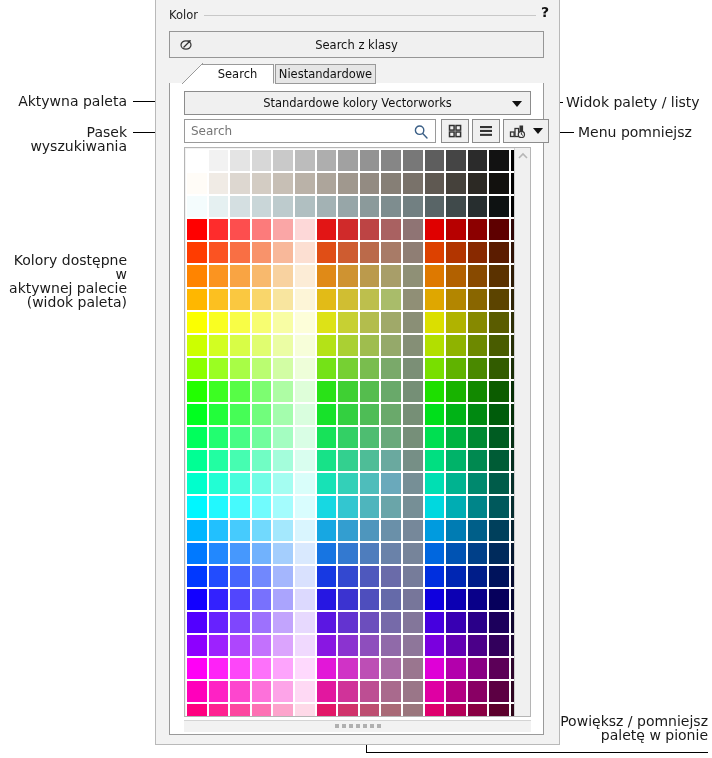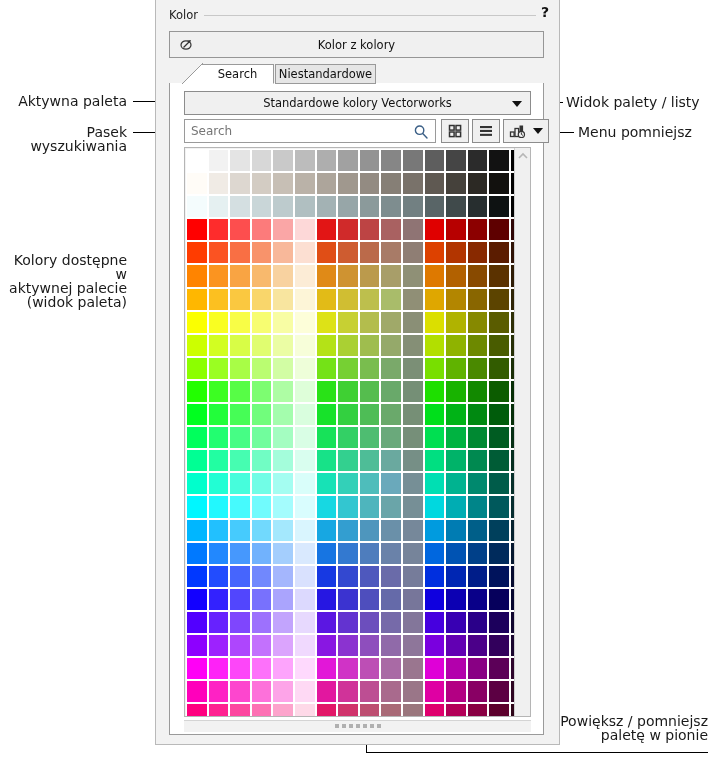--- a/index.html
+++ b/index.html
@@ -371,21 +371,21 @@
       <span id="group-rule"></span>
     </div>
     <div id="help-btn">?</div>
 
     <div id="class-color-btn">
       <svg id="class-color-icon" viewBox="0 0 20 18">
         <path d="M4 9 a5 4.2 0 1 1 10 0 a5 4.2 0 1 1 -10 0 z" fill="none" stroke="#333" stroke-width="1.2"></path>
         <path d="M6.5 11.5 L13.5 4.5" stroke="#333" stroke-width="1.2" fill="none"></path>
         <path d="M13.8 4.2 l-3.6 0.4 l2.2 2.2 z" fill="#333"></path>
       </svg>
-      <span class="lbl">Kolor z kolory</span>
+      <span class="lbl">Search z klasy</span>
     </div>
 
     <div id="tabstrip">
       <div class="tab-base"></div>
       <div class="tab active" id="tab-kolory">
         <span>Search</span>
       </div>
       <div class="tab inactive" id="tab-niestandardowe">
         <span>Niestandardowe</span>
       </div>

